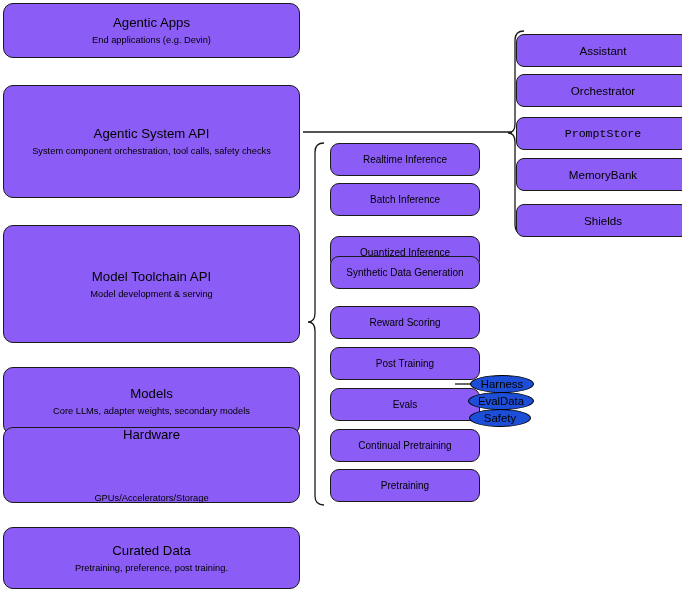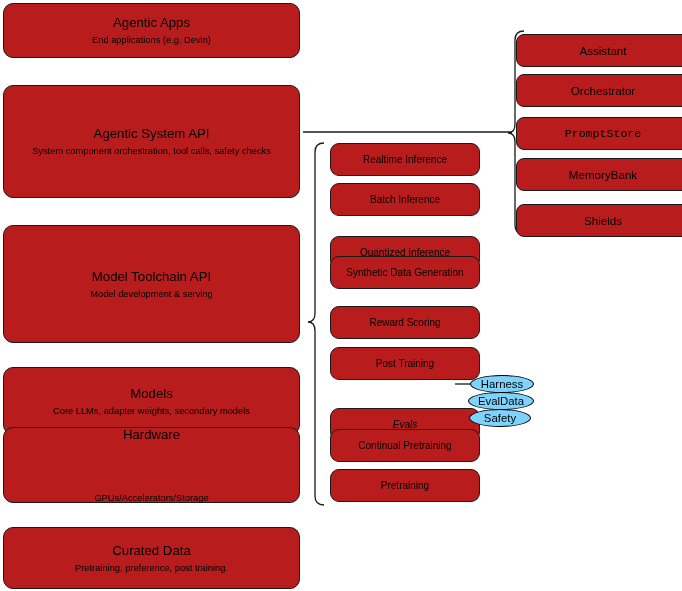--- a/index.html
+++ b/index.html
@@ -19,21 +19,21 @@
     position: absolute;
     left: 0; top: 0;
     width: 682px;
     height: 591px;
   }
   .box {
     position: absolute;
     box-sizing: border-box;
     border: 1.3px solid #1a1a1a;
     border-radius: 10px;
-    background: #b91c1c;
+    background: #8b5cf6;
     display: flex;
     flex-direction: column;
     align-items: center;
     justify-content: center;
     text-align: center;
   }
   .box .title {
     font-size: 13.2px;
     line-height: 1.3;
     color: #000;
@@ -65,21 +65,21 @@
     border-radius: 8px;
     border-width: 1.3px;
   }
   .rbox .title { font-size: 11.6px; }
   
   .pill {
     position: absolute;
     box-sizing: border-box;
     border: 1.6px solid #000;
     border-radius: 50%/50%;
-    background: #7dd3fc;
+    background: #1d4ed8;
     display: flex;
     align-items: center;
     justify-content: center;
     font-size: 11.4px;
     white-space: nowrap;
     height: 18px;
   }
   svg.overlay {
     position: absolute;
     left: 0; top: 0;
@@ -151,21 +151,21 @@
   </div>
   <div class="box mbox" style="top:256px;">
     <div class="title">Synthetic Data Generation</div>
   </div>
   <div class="box mbox" style="top:306px;">
     <div class="title">Reward Scoring</div>
   </div>
   <div class="box mbox" style="top:347px;">
     <div class="title">Post Training</div>
   </div>
-  <div class="box mbox" style="top:408px;font-style:italic;">
+  <div class="box mbox" style="top:388px;">
     <div class="title">Evals</div>
   </div>
   <div class="box mbox" style="top:429px;">
     <div class="title">Continual Pretraining</div>
   </div>
   <div class="box mbox" style="top:469px;">
     <div class="title">Pretraining</div>
   </div>
 
   <div class="box rbox" style="top:34px;">

